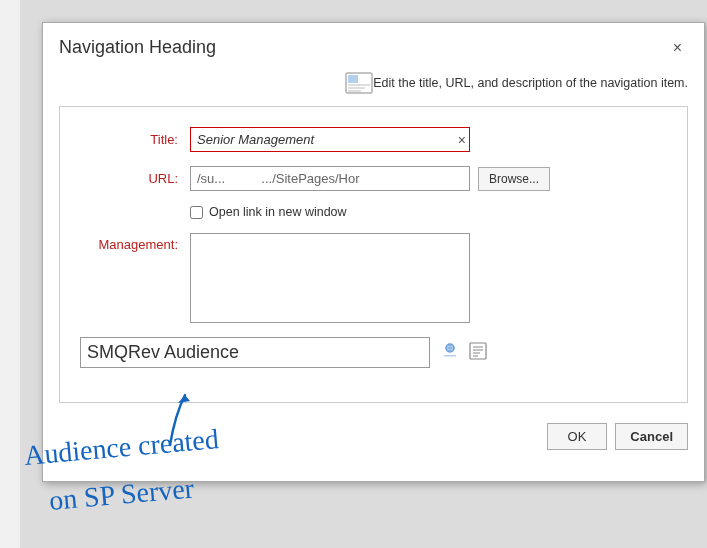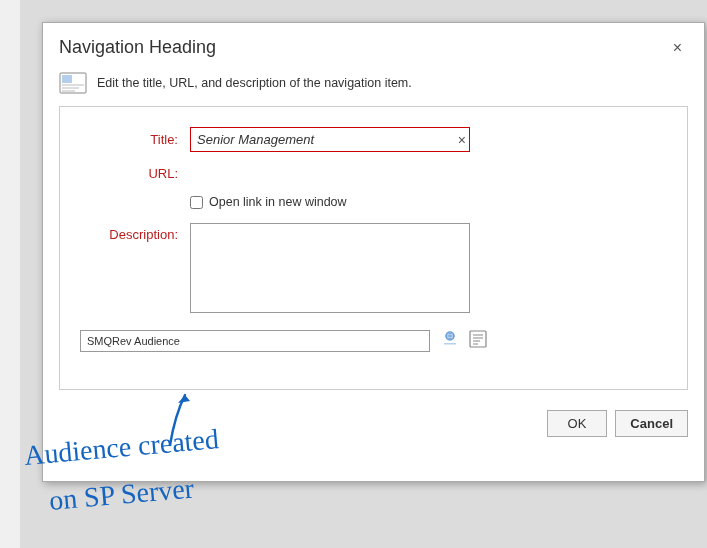--- a/index.html
+++ b/index.html
@@ -57,23 +57,23 @@
       cursor: pointer;
       color: #555;
       padding: 2px 6px;
       line-height: 1;
     }
 
     .dialog-subtitle {
       padding: 6px 16px 12px 16px;
       display: flex;
       align-items: center;
-      gap: 10px;
       color: #333;
       font-size: 12.5px;
+      justify-content: flex-end;
     }
 
     .info-icon {
       width: 28px;
       height: 22px;
       flex-shrink: 0;
       display: inline-flex;
       align-items: center;
       justify-content: center;
     }
@@ -188,21 +188,21 @@
 
     .audience-row {
       display: flex;
       align-items: center;
       gap: 8px;
     }
 
     .audience-input {
       border: 1px solid #999;
       padding: 4px 6px;
-      font-size: 11px;
+      font-size: 18px;
       width: 350px;
       outline: none;
       color: #333;
     }
 
     .audience-icons {
       display: flex;
       gap: 4px;
       align-items: center;
     }
@@ -284,29 +284,33 @@
       <div class="form-row">
         <span class="form-label">Title:</span>
         <div class="title-input-wrapper">
           <input class="title-input" type="text" value="Senior Management" style="">
           <button class="title-clear-btn">×</button>
         </div>
       </div>
 
       <div class="form-row">
         <span class="form-label">URL:</span>
+        <div class="url-row">
+          <input class="url-input" type="text" value="/su...          .../SitePages/Hor" style="">
+          <button class="browse-btn">Browse...</button>
+        </div>
       </div>
 
       <div class="checkbox-row">
         <input type="checkbox" style="">
         <span class="checkbox-label">Open link in new window</span>
       </div>
 
       <div class="form-row">
-        <span class="form-label top-align">Description:</span>
+        <span class="form-label top-align">Management:</span>
         <textarea class="description-textarea" style=""></textarea>
       </div>
 
       <div class="form-row">
         <div class="audience-row">
           <input class="audience-input" type="text" value="SMQRev Audience" style="">
           <div class="audience-icons">
             <button class="audience-icon-btn" title="Browse audiences">
               
               <svg width="20" height="20" viewBox="0 0 20 20">

